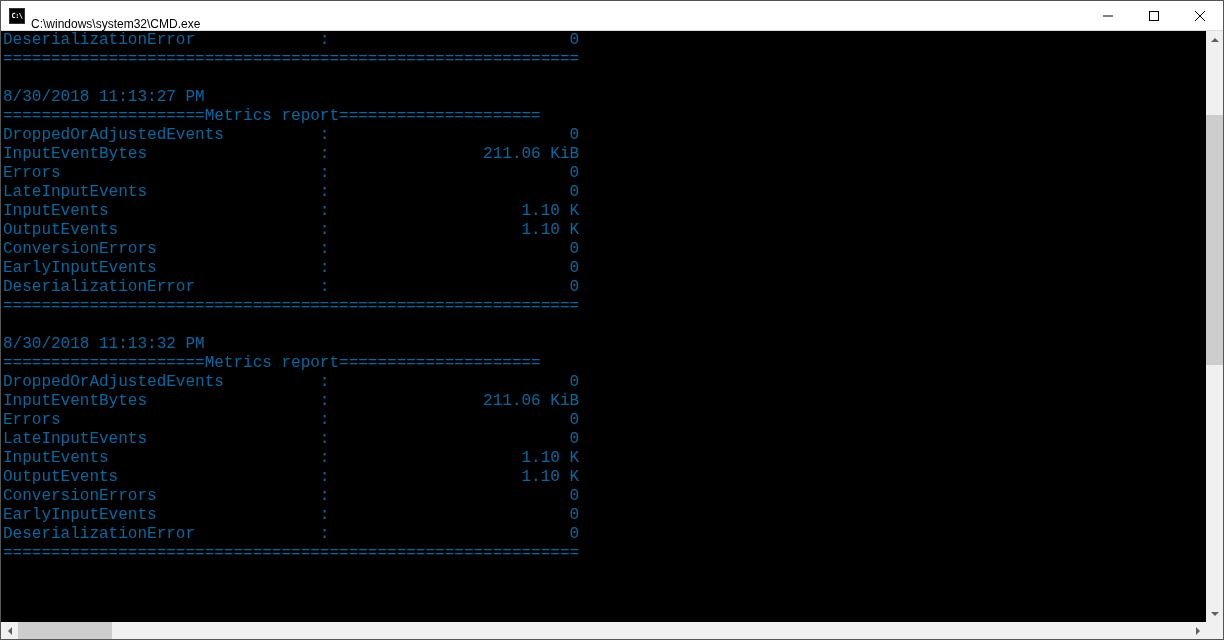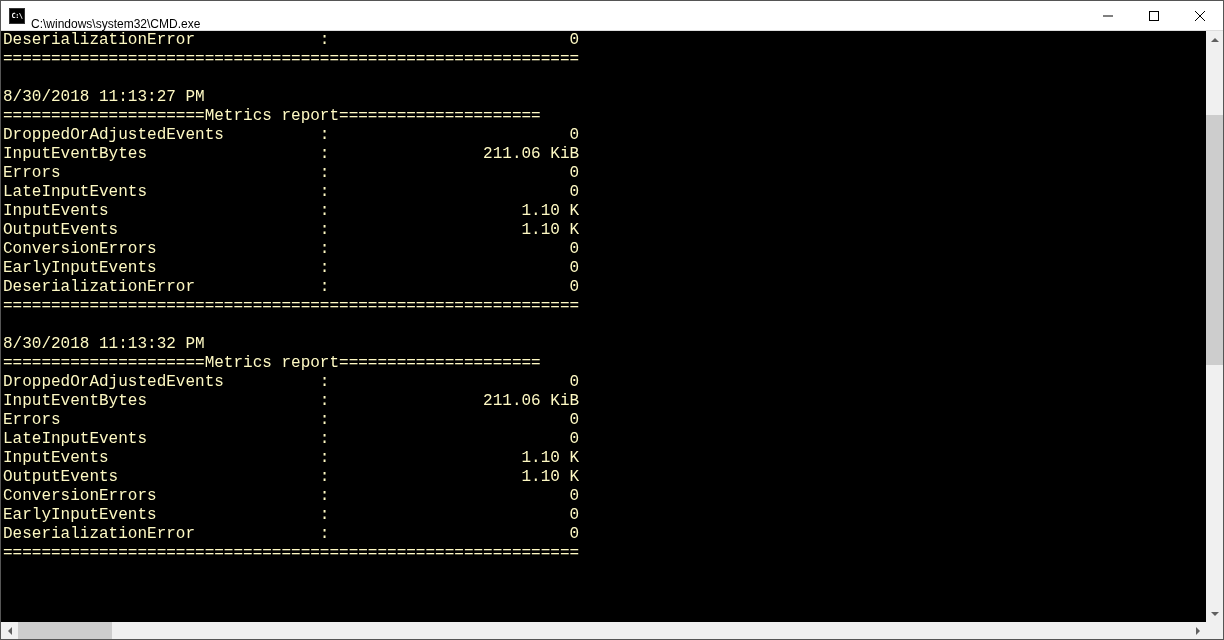--- a/index.html
+++ b/index.html
@@ -66,21 +66,21 @@
     .titlebar-btn svg { width: 10px; height: 10px; }
     .console-area {
       flex: 1;
       display: flex;
       background: #000;
       min-height: 0;
     }
     .console {
       flex: 1;
       background: #000;
-      color: #fef9c3;
+      color: #0369a1;
       font-family: Consolas, "Courier New", monospace;
       font-size: 16px;
       line-height: 19px;
       padding: 0 2px 2px 2px;
       white-space: pre;
       overflow: hidden;
     }
     .scrollbar-vert {
       width: 17px;
       background: #f0f0f0;

